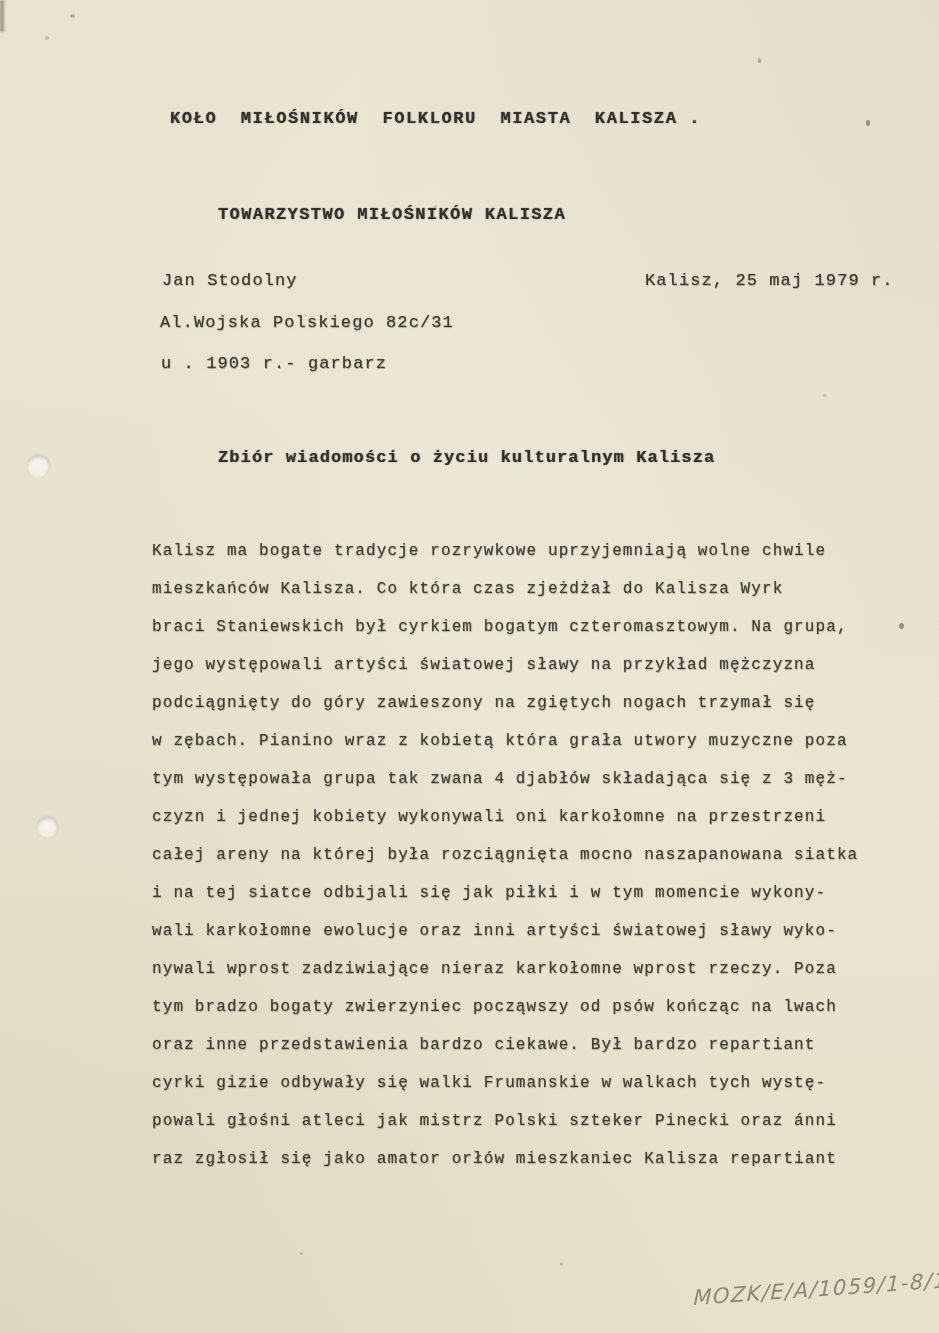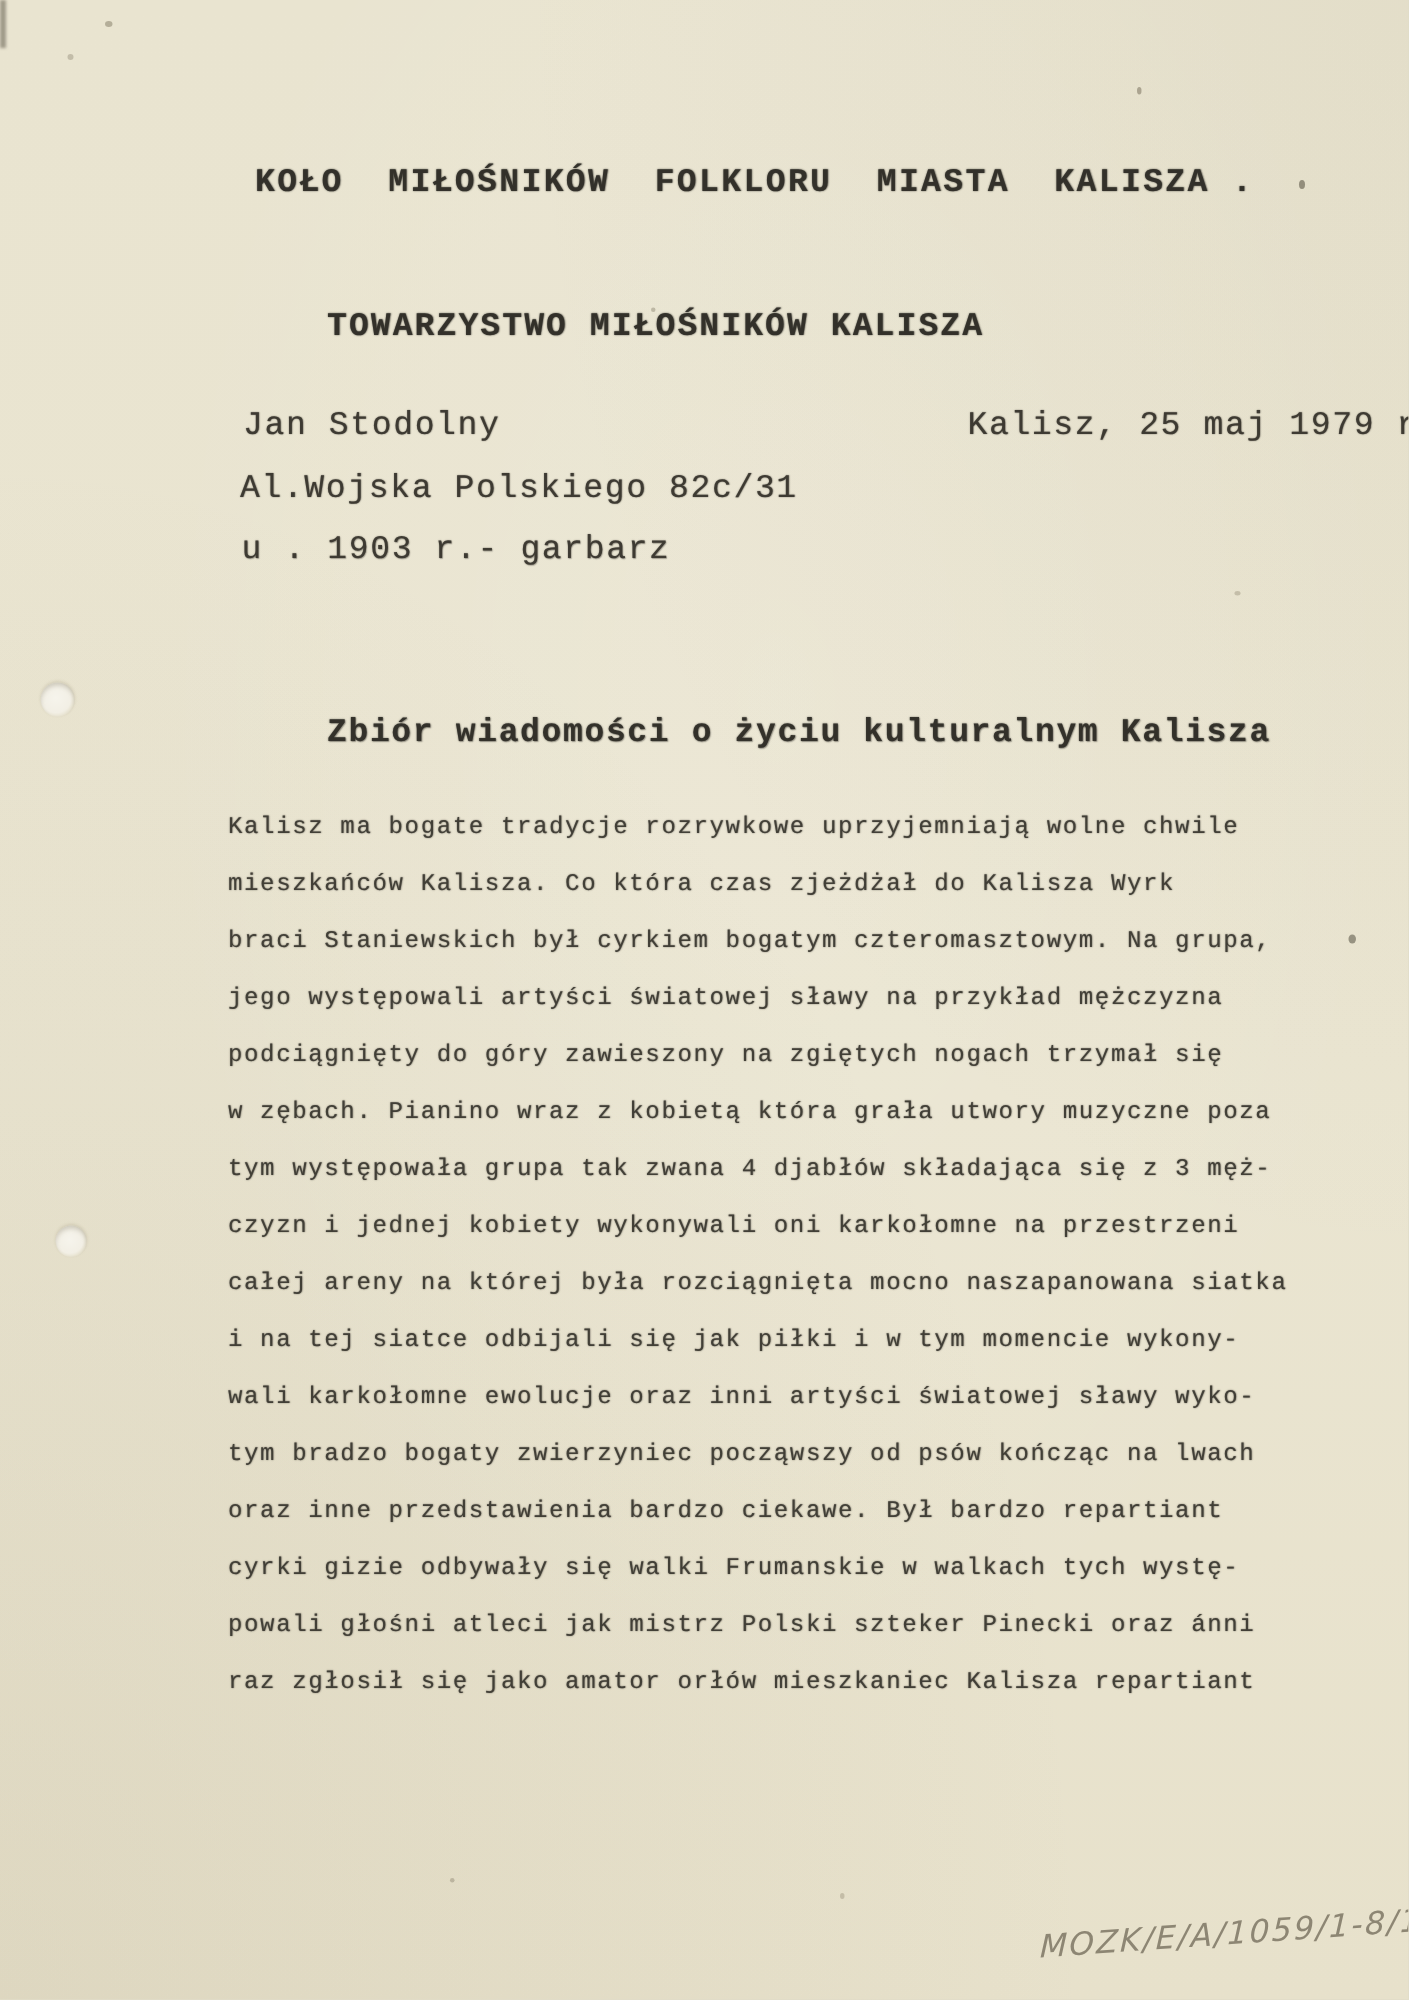--- a/index.html
+++ b/index.html
@@ -13,37 +13,37 @@
       radial-gradient(ellipse at 0% 100%, rgba(140,128,96,0.10), rgba(140,128,96,0) 55%),
       radial-gradient(ellipse at 100% 0%, rgba(150,140,110,0.07), rgba(150,140,110,0) 45%),
       linear-gradient(180deg, #e9e4d0 0%, #eae5d1 55%, #e7e1cb 100%);
     overflow:hidden;
     font-family:"Liberation Mono","DejaVu Sans Mono",monospace;
     color:#3c3a33;
   }
   .type{
     position:absolute;
     white-space:pre;
-    font-size:22px;
+    font-size:17px;
     letter-spacing:1.1px;
     color:rgba(56,53,46,0.92);
     text-shadow:0 0 1px rgba(56,53,46,0.55), 0.5px 0.5px 0.7px rgba(56,53,46,0.30);
   }
   .type.bold{
     font-weight:700;
     color:rgba(48,46,40,0.95);
     text-shadow:0 0 1.2px rgba(48,46,40,0.65), 0.6px 0.4px 0.8px rgba(48,46,40,0.35);
   }
   .hdr1{left:170px;top:109px;letter-spacing:1.6px;}
   .hdr2{left:218px;top:167px;letter-spacing:1.4px;margin-top:38px;}
   .sender-name{left:162px;top:271px;}
   .dateline{left:645px;top:271px;}
   .sender-address{left:160px;top:313px;}
   .sender-birth{left:161px;top:354px;}
-  .doc-title{left:218px;top:476px;}
+  .doc-title{left:218px;top:448px;}
   .body-block{position:absolute;left:152px;top:532px;width:770px;}
   .body-block .line{
     position:relative;
     height:38px;
     line-height:38px;
     white-space:pre;
     font-size:16px;
     letter-spacing:1.1px;
     color:rgba(58,55,48,0.90);
     text-shadow:0 0 1.1px rgba(58,55,48,0.55), 0.5px 0.5px 0.8px rgba(58,55,48,0.28);
@@ -105,20 +105,21 @@
     <div class="line">mieszkańców Kalisza. Co która czas zjeżdżał do Kalisza Wyrk</div>
     <div class="line">braci Staniewskich był cyrkiem bogatym czteromasztowym. Na grupa,</div>
     <div class="line">jego występowali artyści światowej sławy na przykład mężczyzna</div>
     <div class="line">podciągnięty do góry zawieszony na zgiętych nogach trzymał się</div>
     <div class="line">w zębach. Pianino wraz z kobietą która grała utwory muzyczne poza</div>
     <div class="line">tym występowała grupa tak zwana 4 djabłów składająca się z 3 męż-</div>
     <div class="line">czyzn i jednej kobiety wykonywali oni karkołomne na przestrzeni</div>
     <div class="line">całej areny na której była rozciągnięta mocno naszapanowana siatka</div>
     <div class="line">i na tej siatce odbijali się jak piłki i w tym momencie wykony-</div>
     <div class="line">wali karkołomne ewolucje oraz inni artyści światowej sławy wyko-</div>
+    <div class="line">nywali wprost zadziwiające nieraz karkołomne wprost rzeczy. Poza</div>
     <div class="line">tym bradzo bogaty zwierzyniec począwszy od psów kończąc na lwach</div>
     <div class="line">oraz inne przedstawienia bardzo ciekawe. Był bardzo repartiant</div>
     <div class="line">cyrki gizie odbywały się walki Frumanskie w walkach tych wystę-</div>
     <div class="line">powali głośni atleci jak mistrz Polski szteker Pinecki oraz ánni</div>
     <div class="line">raz zgłosił się jako amator orłów mieszkaniec Kalisza repartiant</div>
   </div>
 
   <div class="hole hole1"></div>
   <div class="hole hole2"></div>
 

